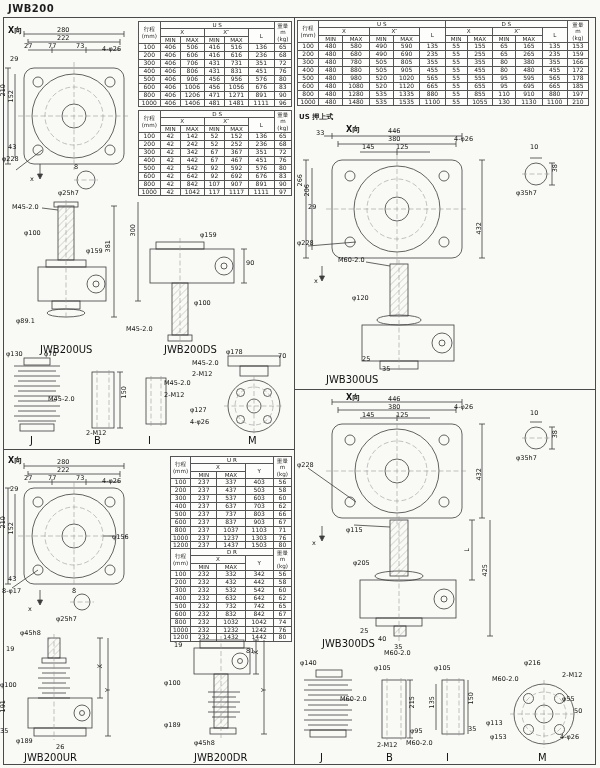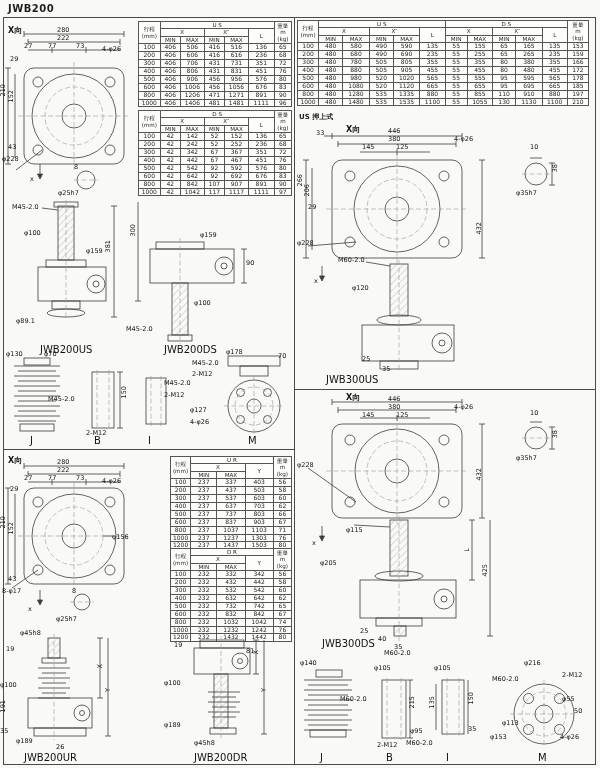--- a/index.html
+++ b/index.html
@@ -889,21 +889,21 @@
   <span class="lbl v" style="left:297px;top:174px">266</span>
   <span class="lbl v" style="left:304px;top:184px">206</span>
   <span class="lbl" style="left:308px;top:204px">29</span>
   <span class="lbl" style="left:297px;top:240px">φ228</span>
   <span class="lbl v" style="left:476px;top:222px">432</span>
   <span class="lbl" style="left:530px;top:144px">10</span>
   <span class="lbl v" style="left:552px;top:164px">38</span>
   <span class="lbl" style="left:516px;top:190px">φ35h7</span>
   <span class="lbl" style="left:314px;top:278px">x</span>
   <span class="lbl" style="left:338px;top:257px">M60-2.0</span>
-  <span class="lbl" style="left:352px;top:285px">φ120</span>
+  <span class="lbl" style="left:352px;top:295px">φ120</span>
   <span class="lbl" style="left:362px;top:356px">25</span>
   <span class="lbl" style="left:382px;top:366px">35</span>
   <span class="cap" style="left:326px;top:374px">JWB300US</span>
 
   <svg class="d" style="left:296px;top:392px" width="302" height="262">
     <g stroke="#3c3c3c" stroke-width=".8" fill="none">
       <line x1="36" y1="10" x2="166" y2="10"></line>
         <line x1="36" y1="7" x2="36" y2="13"></line>
         <line x1="166" y1="7" x2="166" y2="13"></line>
       <line x1="42" y1="18" x2="160" y2="18"></line>
@@ -957,21 +957,21 @@
   <span class="lbl" style="left:362px;top:412px">145</span>
   <span class="lbl" style="left:396px;top:412px">125</span>
   <span class="lbl" style="left:454px;top:404px">4-φ26</span>
   <span class="lbl" style="left:297px;top:462px">φ228</span>
   <span class="lbl v" style="left:476px;top:468px">432</span>
   <span class="lbl" style="left:530px;top:410px">10</span>
   <span class="lbl v" style="left:552px;top:430px">38</span>
   <span class="lbl" style="left:516px;top:455px">φ35h7</span>
   <span class="lbl" style="left:312px;top:540px">x</span>
   <span class="lbl" style="left:346px;top:527px">φ115</span>
-  <span class="lbl" style="left:320px;top:560px">φ205</span>
+  <span class="lbl" style="left:353px;top:560px">φ205</span>
   <span class="lbl v" style="left:464px;top:548px">L</span>
   <span class="lbl v" style="left:482px;top:564px">425</span>
   <span class="lbl" style="left:360px;top:628px">25</span>
   <span class="lbl" style="left:378px;top:636px">40</span>
   <span class="lbl" style="left:394px;top:644px">35</span>
   <span class="lbl" style="left:384px;top:650px">M60-2.0</span>
   <span class="cap" style="left:322px;top:638px">JWB300DS</span>
 
   <svg class="d" style="left:296px;top:656px" width="302" height="106">
     <g stroke="#3c3c3c" stroke-width=".8" fill="none">
@@ -1009,21 +1009,21 @@
   <span class="lbl" style="left:377px;top:742px">2-M12</span>
   <span class="lbl" style="left:434px;top:665px">φ105</span>
   <span class="lbl v" style="left:429px;top:696px">135</span>
   <span class="lbl v" style="left:468px;top:692px">150</span>
   <span class="lbl" style="left:468px;top:726px">35</span>
   <span class="lbl" style="left:406px;top:740px">M60-2.0</span>
   <span class="lbl" style="left:410px;top:728px">φ95</span>
   <span class="lbl" style="left:524px;top:660px">φ216</span>
   <span class="lbl" style="left:492px;top:676px">M60-2.0</span>
   <span class="lbl" style="left:562px;top:672px">2-M12</span>
-  <span class="lbl" style="left:502px;top:720px">φ113</span>
+  <span class="lbl" style="left:486px;top:720px">φ113</span>
   <span class="lbl" style="left:490px;top:734px">φ153</span>
   <span class="lbl" style="left:560px;top:734px">4-φ26</span>
   <span class="lbl" style="left:562px;top:696px">φ55</span>
   <span class="lbl" style="left:574px;top:708px">50</span>
   <span class="cap" style="left:320px;top:752px">J</span>
   <span class="cap" style="left:386px;top:752px">B</span>
   <span class="cap" style="left:446px;top:752px">I</span>
   <span class="cap" style="left:538px;top:752px">M</span>
 
 </div>

